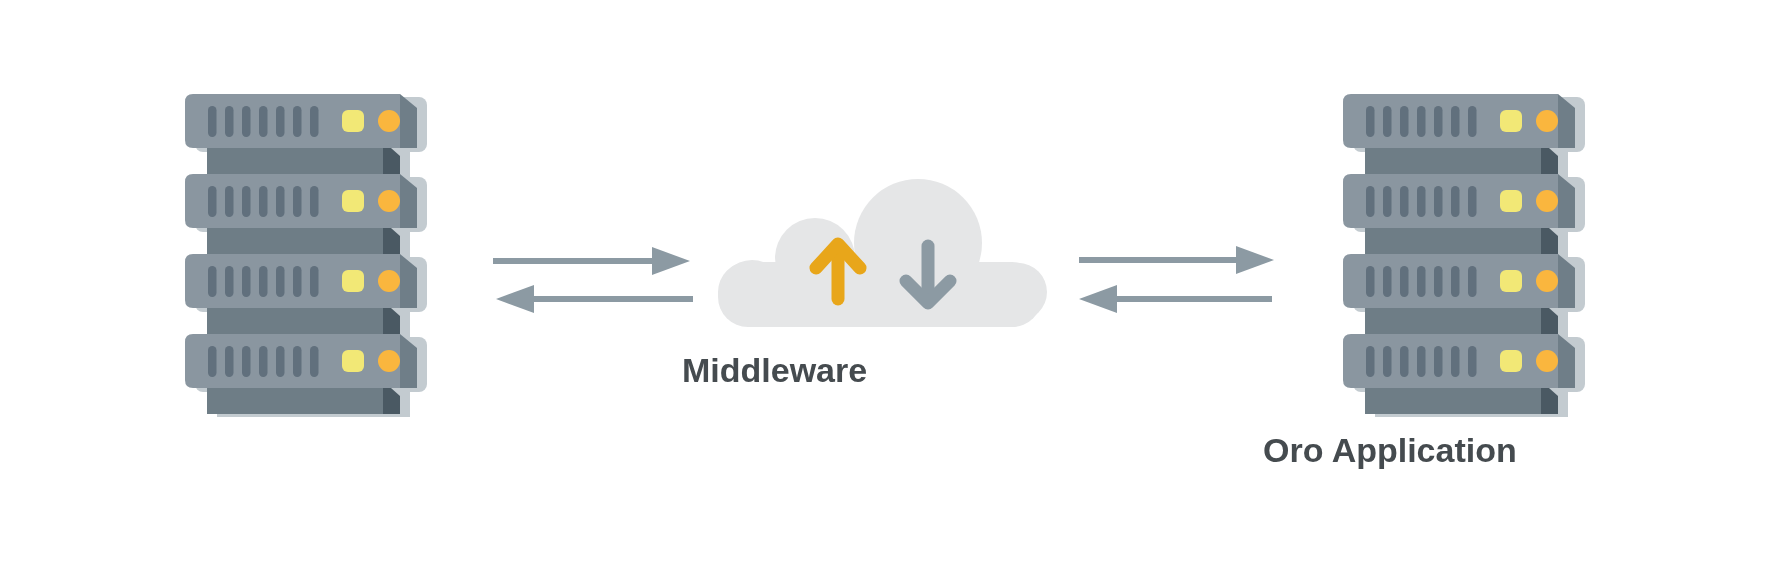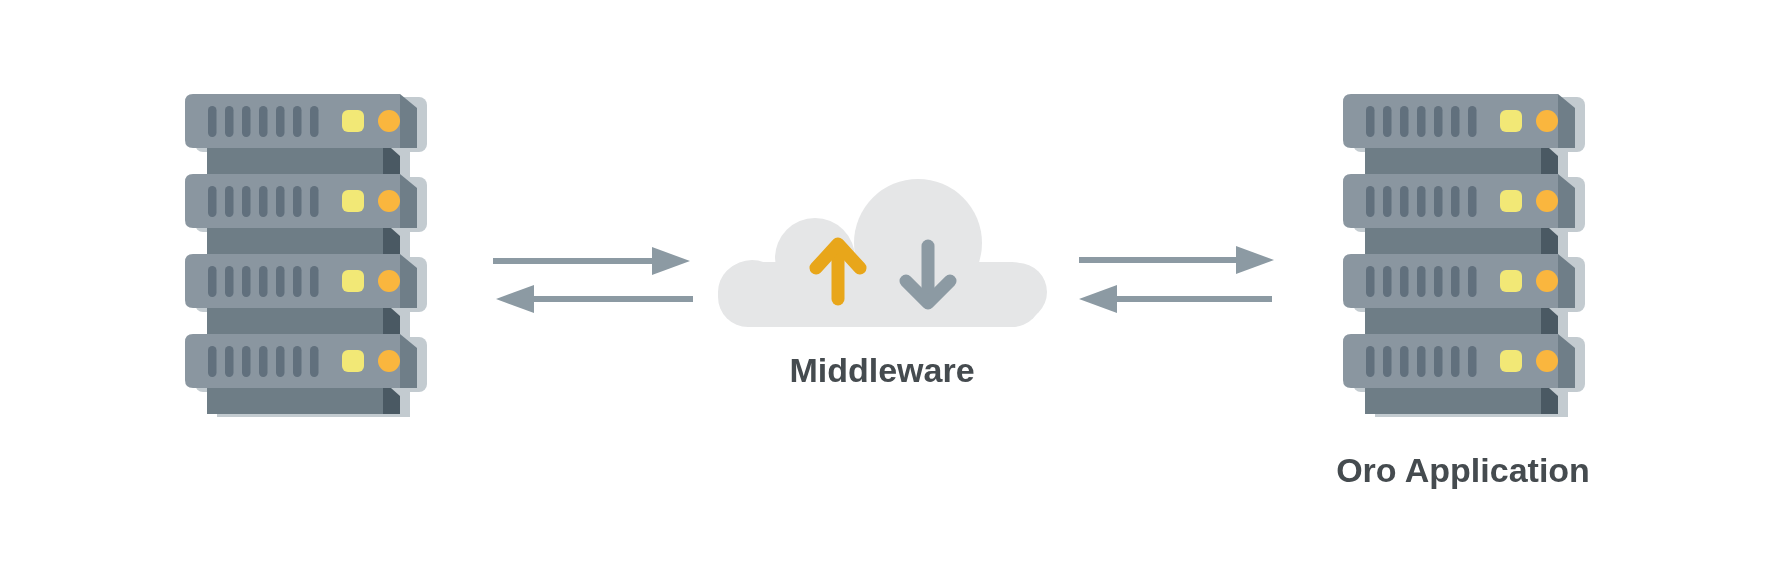--- a/index.html
+++ b/index.html
@@ -36,21 +36,20 @@
   .led-sq{fill:var(--led-square);}
   .led-ci{fill:var(--led-circle);}
   .cloud{fill:var(--cloud);}
   .conn line{stroke:var(--arrow);stroke-width:6;}
   .conn path{fill:var(--arrow);}
   .up line,.up path{stroke:var(--upload-arrow);stroke-width:13;stroke-linecap:round;stroke-linejoin:round;fill:none;}
   .down line,.down path{stroke:var(--download-arrow);stroke-width:13;stroke-linecap:round;stroke-linejoin:round;fill:none;}
   .label{
     position:absolute;
     width:400px;
-    text-align:center;
     font-size:34px;
     font-weight:bold;
     color:var(--text);
     letter-spacing:0px;
     line-height:40px;
     white-space:nowrap;
   }
 </style>
 </head>
 <body>
@@ -136,15 +135,15 @@
       <g class="down">
         <line x1="928" y1="246" x2="928" y2="290"></line>
         <path d="M906,281 L928,303 L950,281"></path>
       </g>
     </g>
   </svg>
 
 
   <div class="label" style="left:682px;top:350px;">Middleware</div>
 
-  <div class="label" style="left:1263px;top:450px;">Oro Application</div>
+  <div class="label" style="left:1263px;top:430px;">Oro Application</div>
 
 </div>
 
 </body></html>

